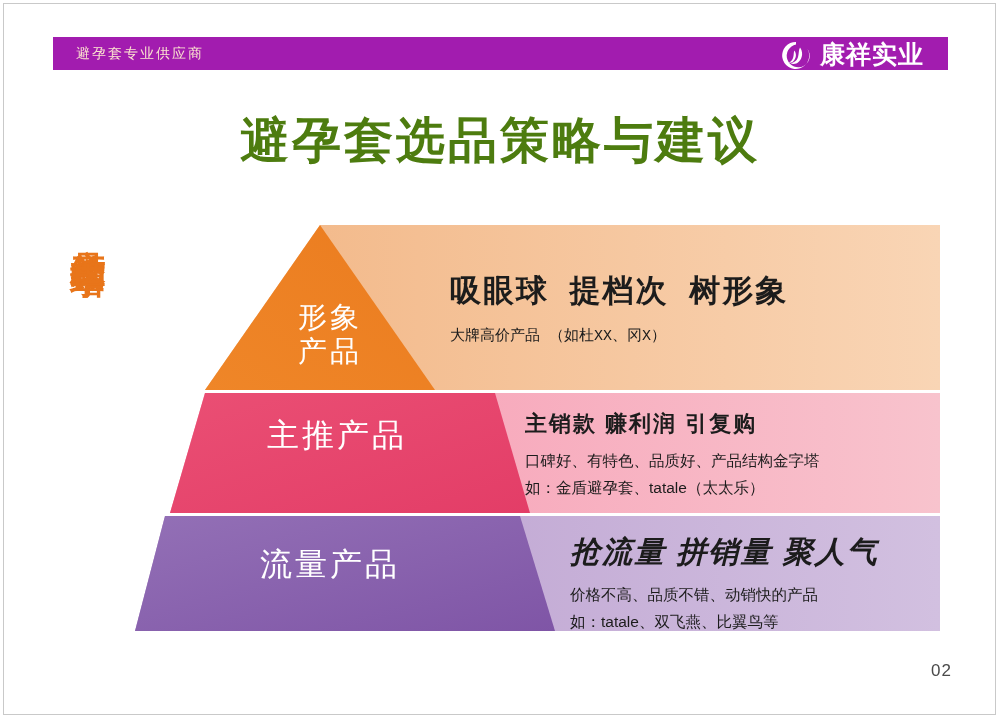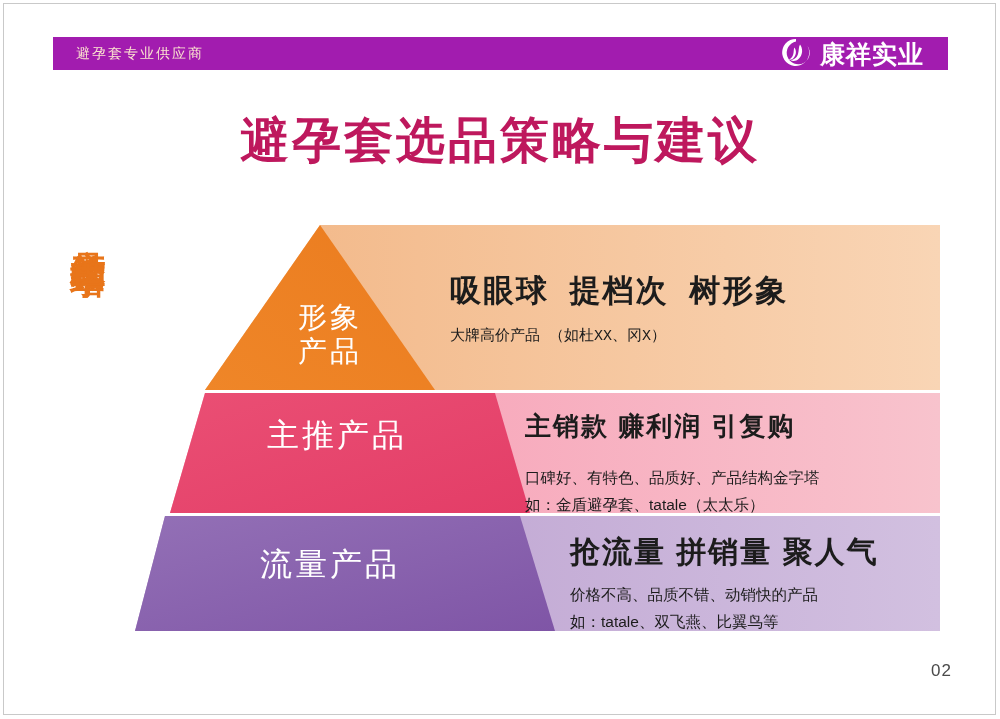--- a/index.html
+++ b/index.html
@@ -48,21 +48,21 @@
     font-size: 14px;
     letter-spacing: 2px;
     white-space: nowrap;
   }
   #brand-block {
     position: absolute;
     right: 24px;
     top: 50%;
     transform: translateY(-50%);
     display: flex;
-    align-items: flex-start;
+    align-items: flex-end;
     gap: 9px;
   }
   #brand-logo-icon {
     width: 30px;
     height: 30px;
     display: block;
   }
   #brand-name {
     color: #ffffff;
     font-size: 25px;
@@ -73,21 +73,21 @@
 
   
   #page-title {
     position: absolute;
     left: 0;
     top: 108px;
     width: 1000px;
     text-align: center;
     font-size: 49px;
     font-weight: bold;
-    color: #be185d;
+    color: #4d7c0f;
     letter-spacing: 3px;
   }
 
   
   #vertical-caption {
     position: absolute;
     left: 60px;
     top: 222px;
     width: 48px;
     color: #e8751a;
@@ -164,25 +164,25 @@
   }
   .tier-sub {
     white-space: nowrap;
   }
 
   #tier-1-copy { left: 225px; top: 45px; margin-left: 20px; }
   #tier-1-copy .tier-headline { font-size: 31px; margin-bottom: 14px; }
   #tier-1-copy .tier-sub { font-size: 15px; }
 
   #tier-2-copy { left: 355px; top: 16px; }
-  #tier-2-copy .tier-headline { font-size: 26px; margin-bottom: 20px; }
+  #tier-2-copy .tier-headline { font-size: 22px; margin-bottom: 8px; }
   #tier-2-copy .tier-sub { font-size: 15.5px; line-height: 1.75; }
 
   #tier-3-copy { left: 435px; top: 16px; }
-  #tier-3-copy .tier-headline { font-size: 30px; margin-bottom: 8px; }
+  #tier-3-copy .tier-headline { font-size: 30px; margin-bottom: 8px; font-style: italic; }
   #tier-3-copy .tier-sub { font-size: 15.5px; line-height: 1.75; }
 
   
   #page-number {
     position: absolute;
     right: 48px;
     bottom: 38px;
     font-size: 17px;
     color: #4a4a4a;
     letter-spacing: 1px;

